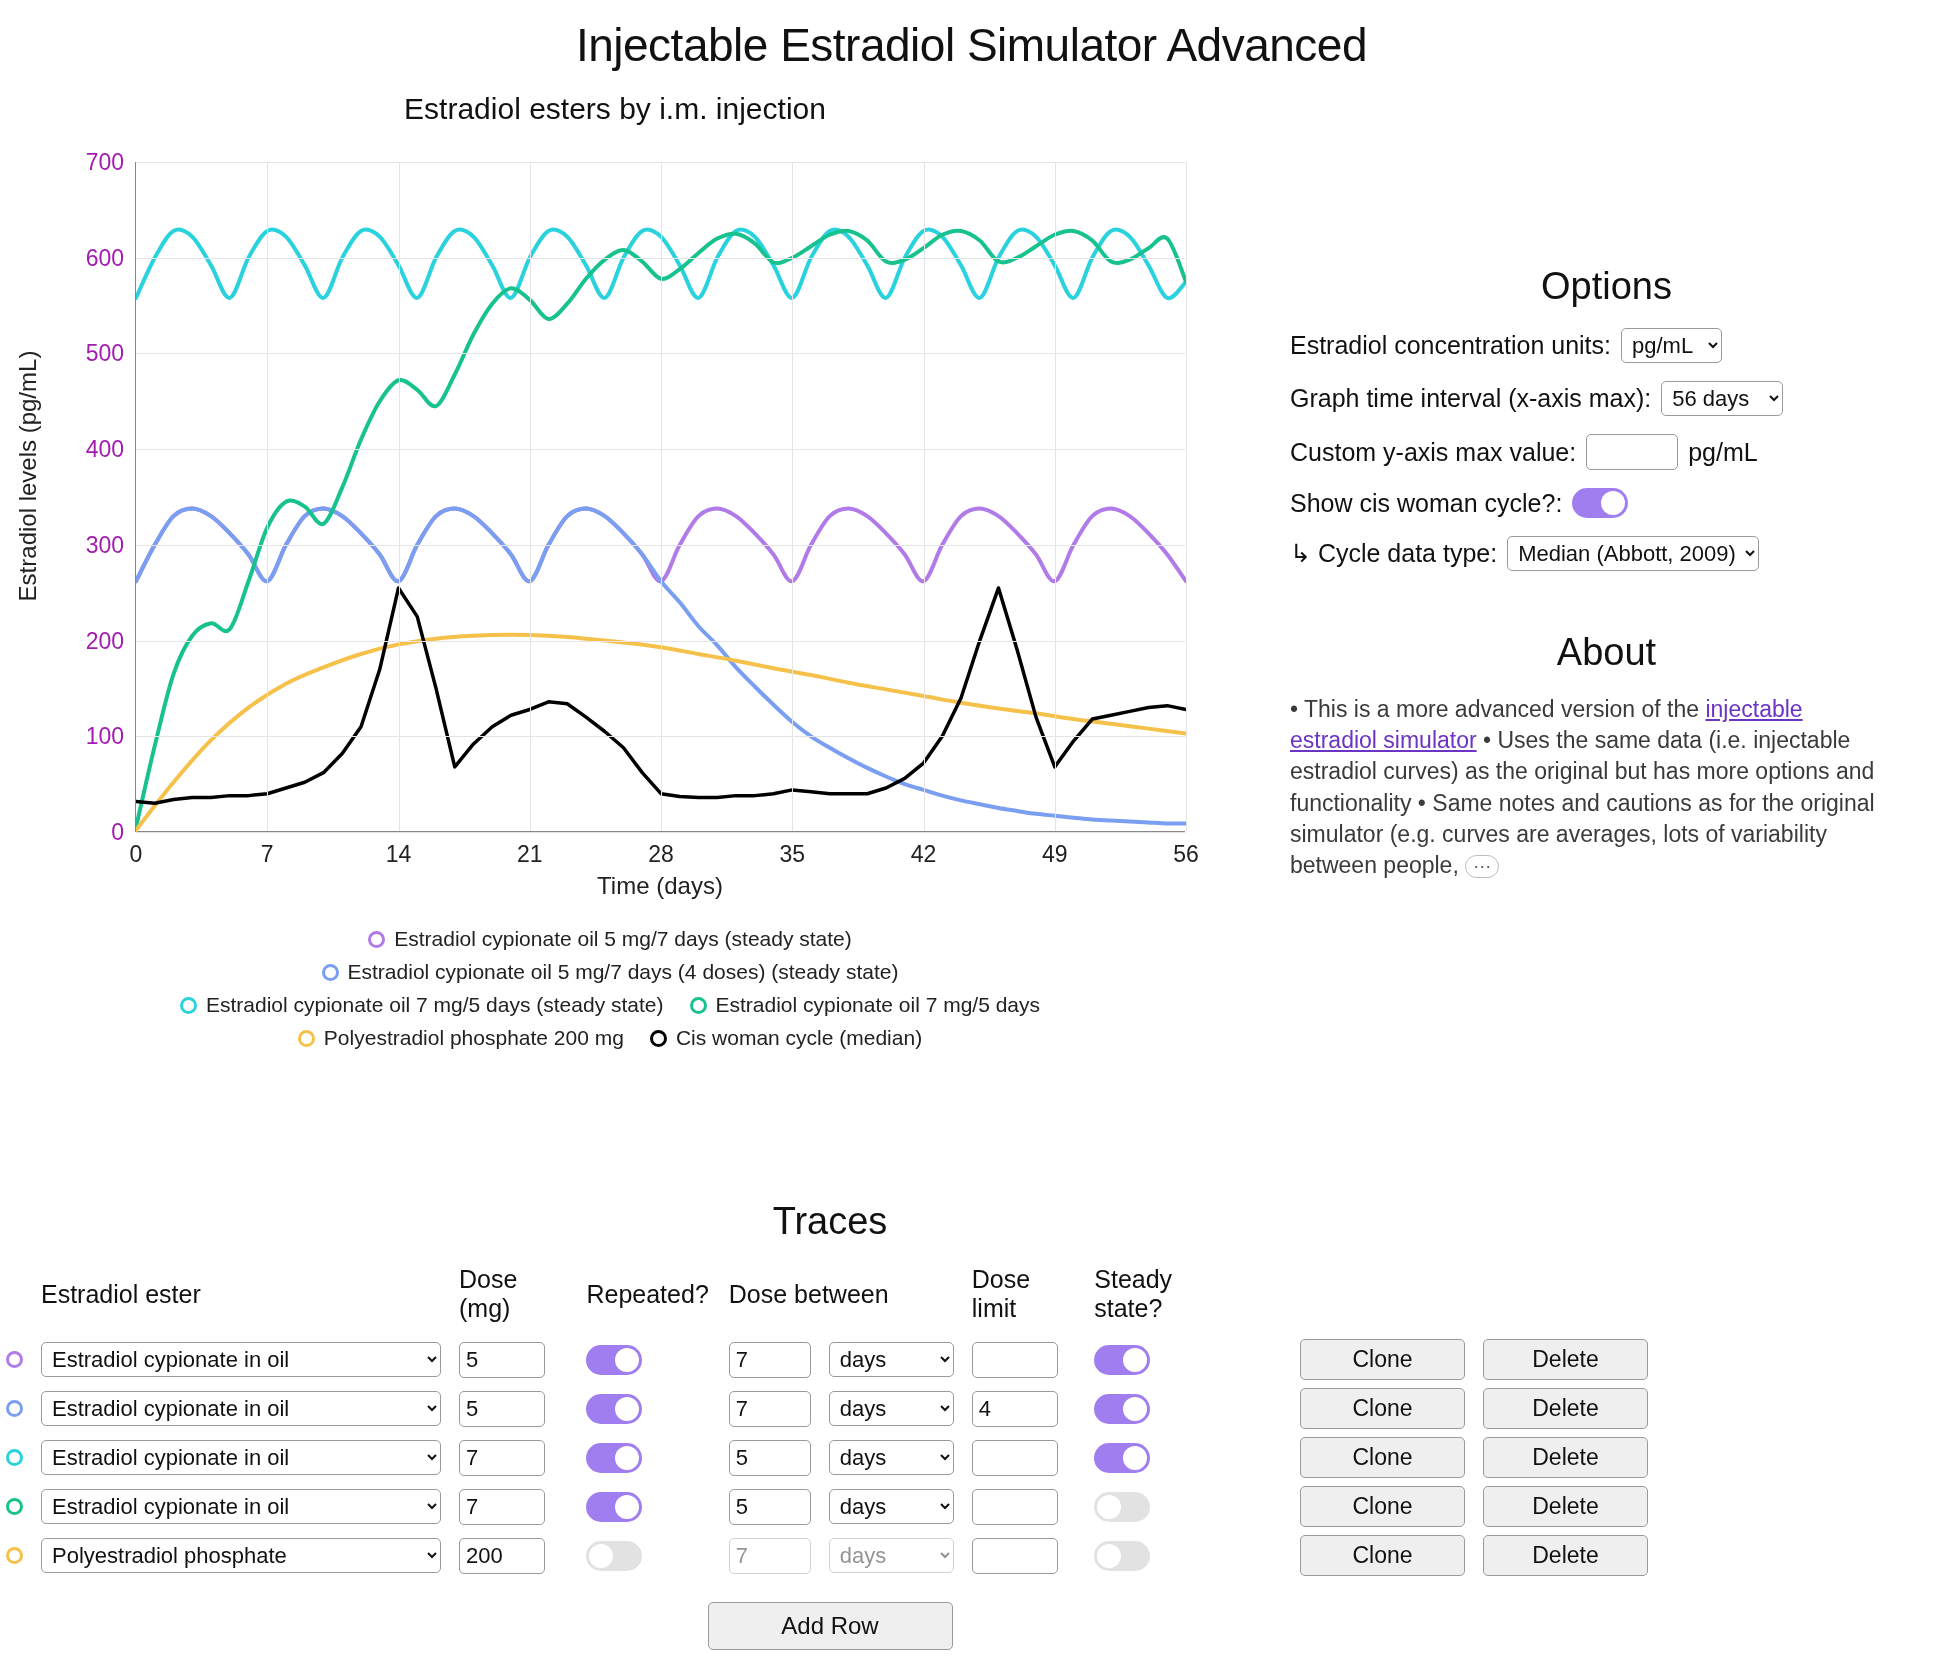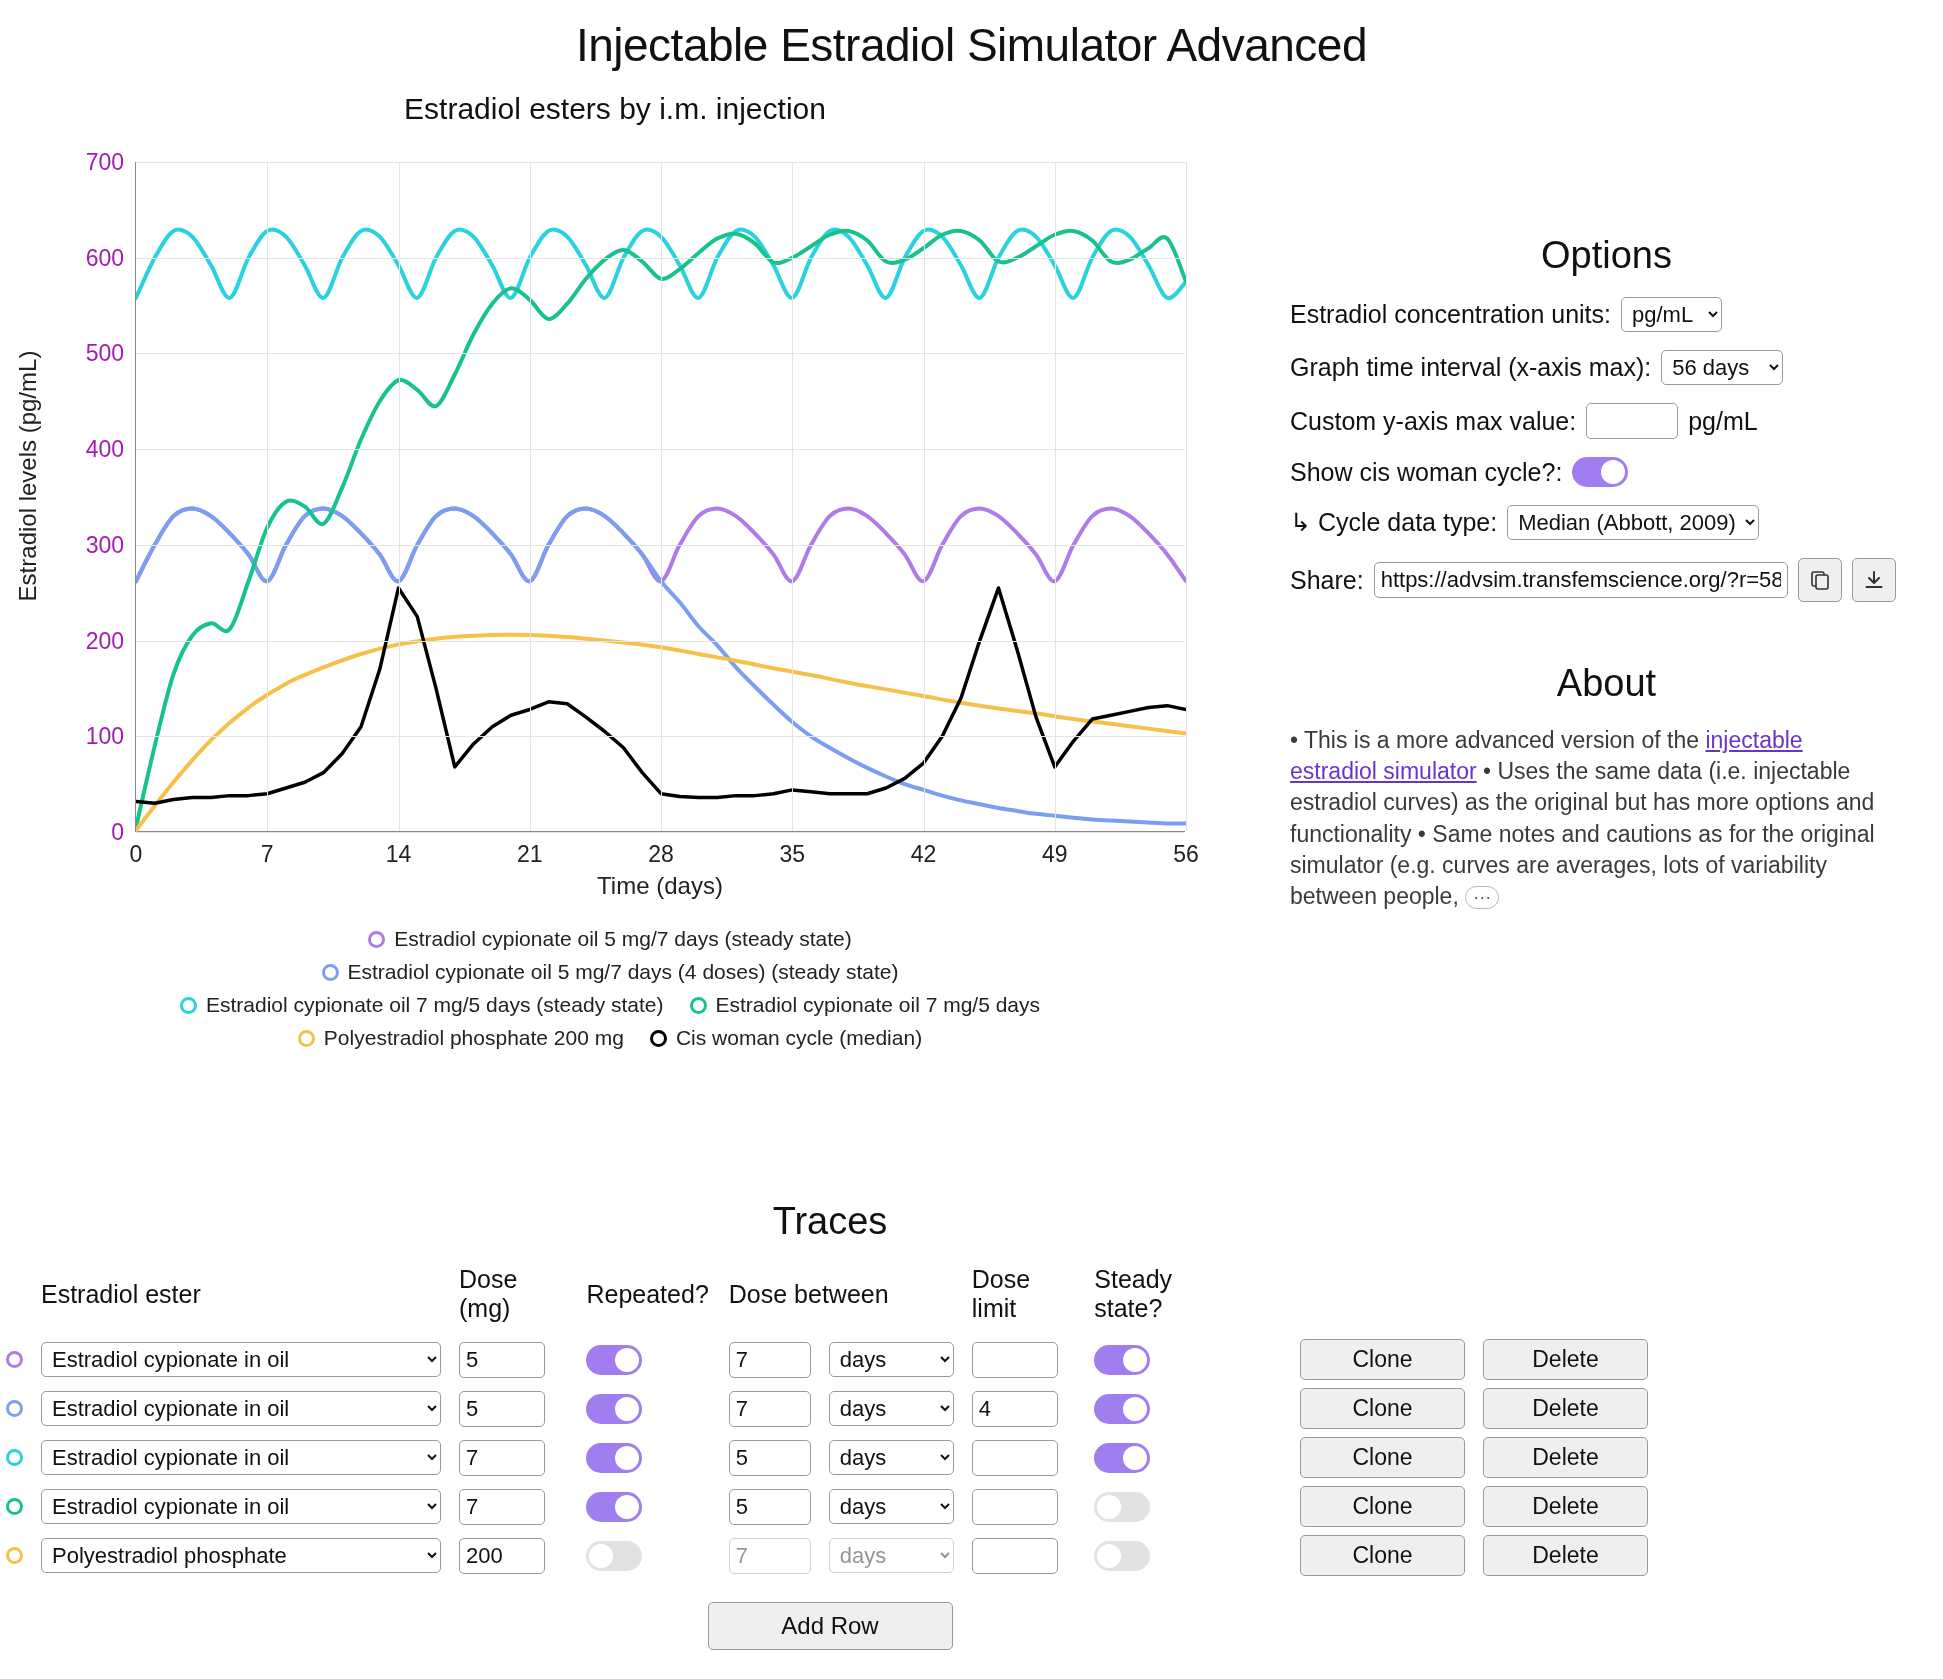--- a/index.html
+++ b/index.html
@@ -408,36 +408,20 @@
       <span class="toggle">
           <span class="knob"></span>
         </span>
     </div>
 
     <div class="opt-row">
       <span>↳ Cycle data type:</span>
       <select id="cycletype-select"><option>Median (Abbott, 2009)</option><option>Mean (Stricker, 2006)</option></select>
     </div>
 
-    <div class="opt-row">
-      <span>Share:</span>
-      <input type="text" class="share-input" value="https://advsim.transfemscience.org/?r=58" style="">
-      <span class="icon-btn">
-        <svg width="22" height="22" viewBox="0 0 22 22" aria-hidden="true">
-          <rect x="3" y="3" width="12" height="14" fill="none" stroke="#333" stroke-width="1.6" rx="2"></rect>
-          <rect x="7" y="6" width="12" height="14" fill="#efefef" stroke="#333" stroke-width="1.6" rx="2"></rect>
-        </svg>
-      </span>
-      <span class="icon-btn">
-        <svg width="22" height="22" viewBox="0 0 22 22" aria-hidden="true">
-          <path d="M11 3 v10 M6 9 l5 5 5-5" fill="none" stroke="#333" stroke-width="2" stroke-linecap="round" stroke-linejoin="round"></path>
-          <path d="M3.5 18 h15" stroke="#333" stroke-width="2" stroke-linecap="round"></path>
-        </svg>
-      </span>
-    </div>
 
     <div class="section-h" style="margin-top:60px;">About</div>
     <div class="about-text">
       <span>• This is a more advanced version of the </span><a href="#">injectable estradiol simulator</a><span> • Uses the same data (i.e. injectable estradiol curves) as the original but has more options and functionality • Same notes and cautions as for the original simulator (e.g. curves are averages, lots of variability between people, </span><span class="ellipsis-pill">···</span>
     </div>
   </div>
 </div>
 
 <div class="traces-wrap">
   <div class="traces-title">Traces</div>

